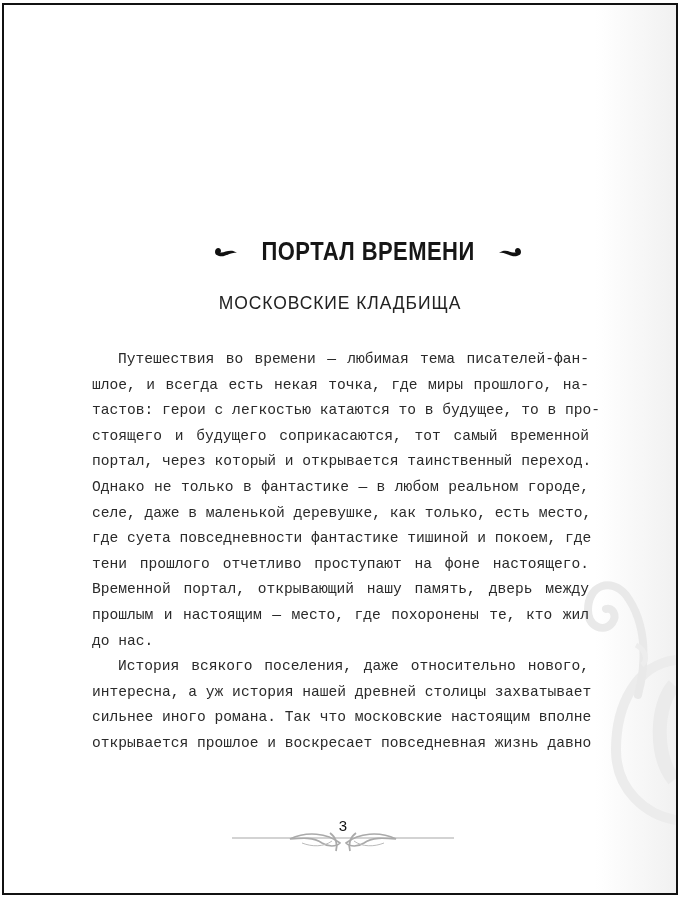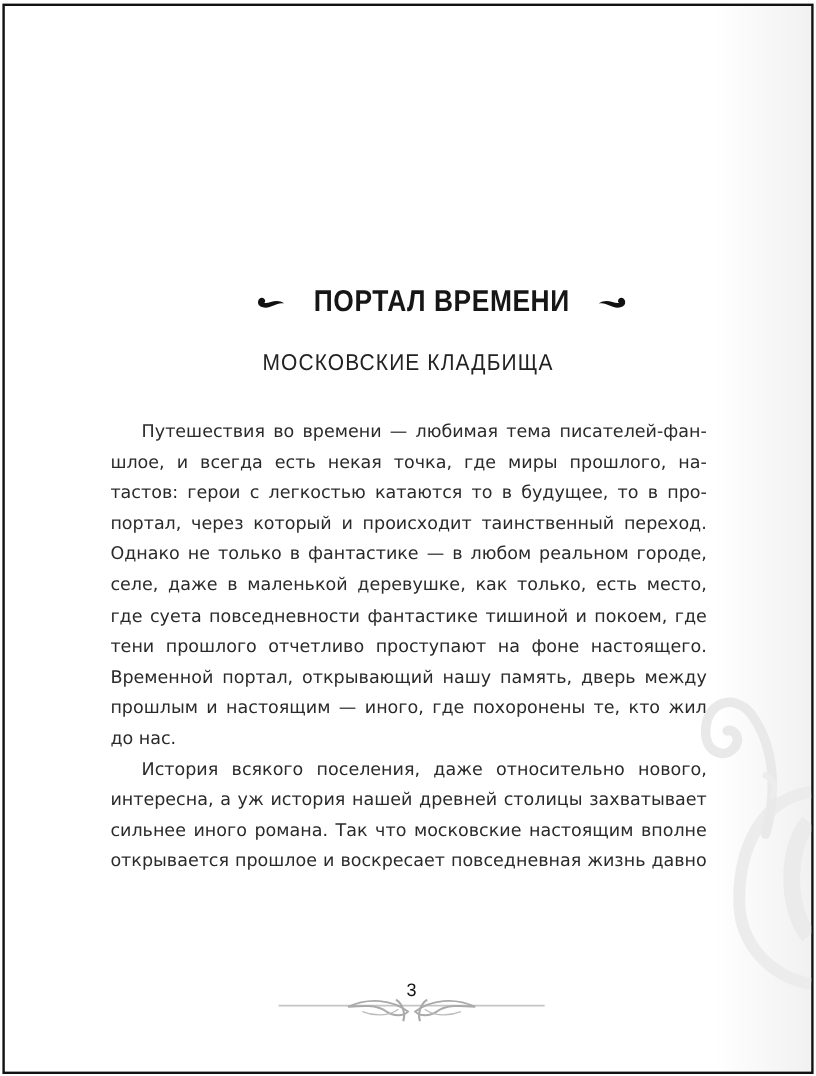--- a/index.html
+++ b/index.html
@@ -20,21 +20,21 @@
   .flourish { width:26px; height:14px; }
   .subtitle {
     position:absolute; top:287px; left:0; width:100%; text-align:center;
     font-family:"Liberation Sans", sans-serif; font-size:19px; letter-spacing:1px; color:#222;
     transform:scaleX(0.92);
   }
   .body {
     position:absolute; left:88px; top:342px; width:497px;
     font-family:"DejaVu Sans", sans-serif; font-size:14.6px; line-height:25.6px; color:#2a2a2a;
   }
-  .line { display:block; text-align:justify; text-align-last:justify; white-space:nowrap; height:25.6px; }
+  .line { display:block; text-align:justify; text-align-last:justify; white-space:nowrap; height:25.6px;font-family:Liberation Mono, monospace; }
   .line.last { text-align-last:left; }
   .line.indent { padding-left:26px; }
   .para + .para { margin-top:0; }
   .footer { position:absolute; left:228px; top:812px; width:222px; height:40px; }
   .page-num {
     position:absolute; left:0; width:100%; top:0; text-align:center;
     font-family:"Liberation Sans", sans-serif; font-size:15px; color:#111;
   }
 </style>
 </head>
@@ -59,27 +59,28 @@
     </svg>
   </div>
 
   <div class="subtitle">МОСКОВСКИЕ КЛАДБИЩА</div>
 
   <div class="body">
     <div class="para">
       <span class="line indent">Путешествия во времени — любимая тема писателей-фан-</span>
       <span class="line">шлое, и всегда есть некая точка, где миры прошлого, на-</span>
       <span class="line">тастов: герои с легкостью катаются то в будущее, то в про-</span>
-      <span class="line">портал, через который и происходит таинственный переход.</span>
+      <span class="line">стоящего и будущего соприкасаются, тот самый временной</span>
+      <span class="line">портал, через который и открывается таинственный переход.</span>
       <span class="line">Однако не только в фантастике — в любом реальном городе,</span>
       <span class="line">селе, даже в маленькой деревушке, как только, есть место,</span>
       <span class="line">где суета повседневности фантастике тишиной и покоем, где</span>
       <span class="line">тени прошлого отчетливо проступают на фоне настоящего.</span>
       <span class="line">Временной портал, открывающий нашу память, дверь между</span>
-      <span class="line">прошлым и настоящим — иного, где похоронены те, кто жил</span>
+      <span class="line">прошлым и настоящим — место, где похоронены те, кто жил</span>
       <span class="line last">до нас.</span>
     </div>
     <div class="para">
       <span class="line indent">История всякого поселения, даже относительно нового,</span>
       <span class="line">интересна, а уж история нашей древней столицы захватывает</span>
       <span class="line">сильнее иного романа. Так что московские настоящим вполне</span>
       <span class="line">открывается прошлое и воскресает повседневная жизнь давно</span>
     </div>
   </div>
 

